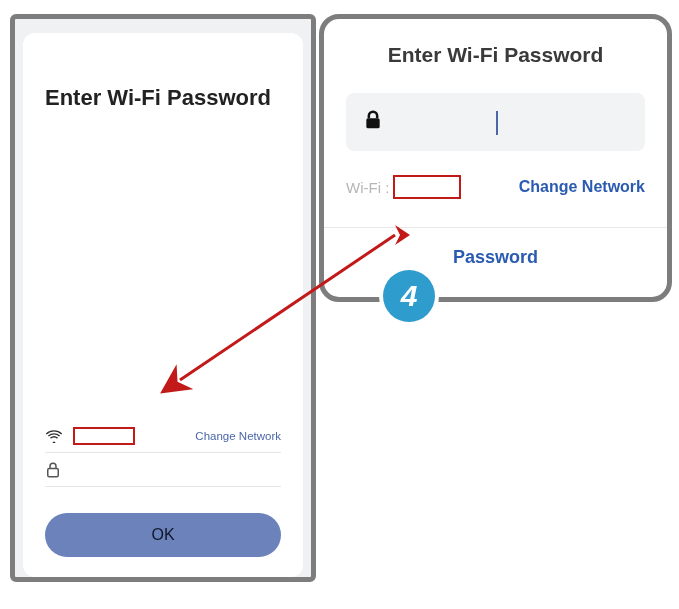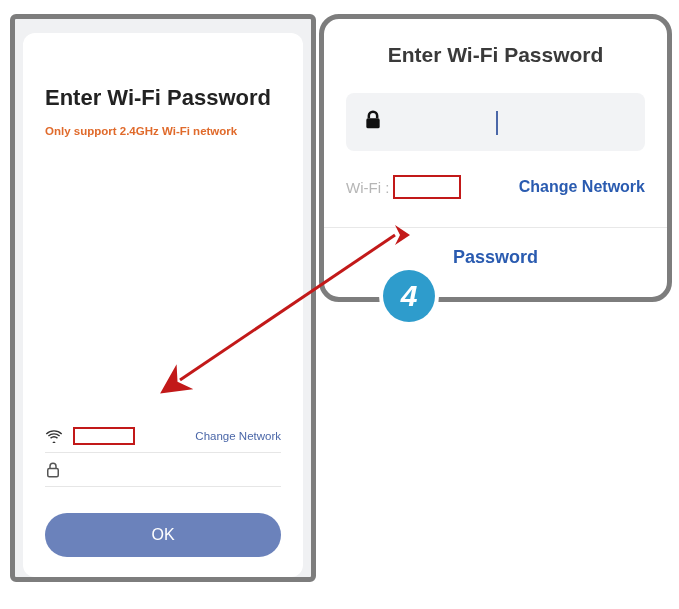--- a/index.html
+++ b/index.html
@@ -72,21 +72,21 @@
     width: 62px;
     height: 18px;
     border: 2px solid #c21919;
     margin-left: 6px;
   }
   .ok-btn {
     margin-top: 26px;
     height: 44px;
     border-radius: 22px;
     background: #6b82bb;
-    color: #ffffff;
+    color: #0f172a;
     font-size: 16px;
     font-weight: 500;
     display: flex;
     align-items: center;
     justify-content: center;
     cursor: pointer;
   }
 
   
   .right-panel {
@@ -195,21 +195,20 @@
     height: 609px;
     pointer-events: none;
   }
 </style>
 </head>
 <body>
 
 <div class="left-screen">
   <div class="left-card">
     <div class="left-title">Enter Wi-Fi Password</div>
-    <div class="left-sub">Only support 2.4GHz Wi-Fi network</div>
     <div class="left-spacer"></div>
 
     <div class="row">
       <span class="row-icon">
         <svg width="18" height="14" viewBox="0 0 24 20">
           <path d="M12 18 a2 2 0 1 0 0.001 0" fill="#333"></path>
           <path d="M4 10 a12 12 0 0 1 16 0" fill="none" stroke="#333" stroke-width="2"></path>
           <path d="M7 13 a8 8 0 0 1 10 0" fill="none" stroke="#333" stroke-width="2"></path>
           <path d="M1 7 a16 16 0 0 1 22 0" fill="none" stroke="#333" stroke-width="2"></path>
         </svg>

